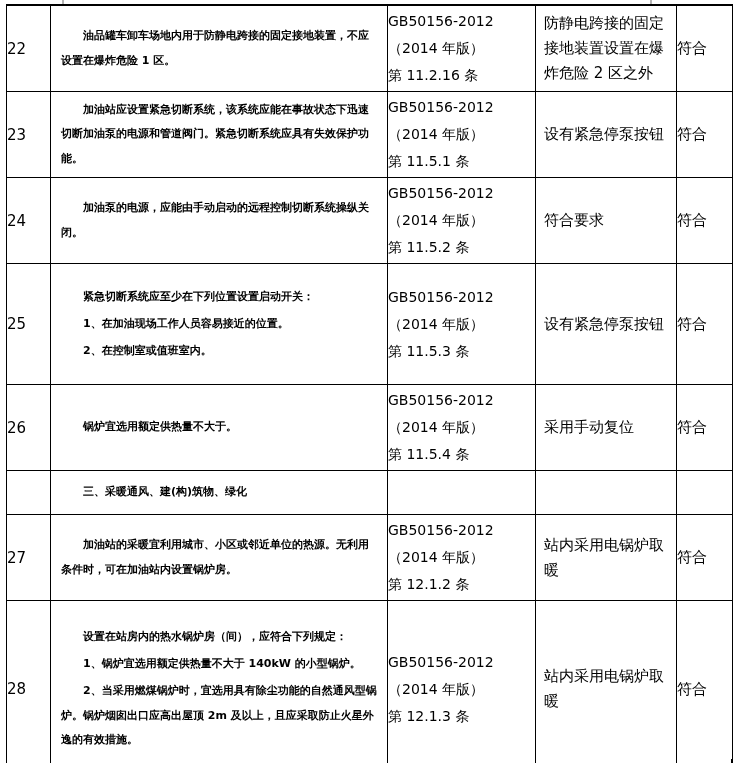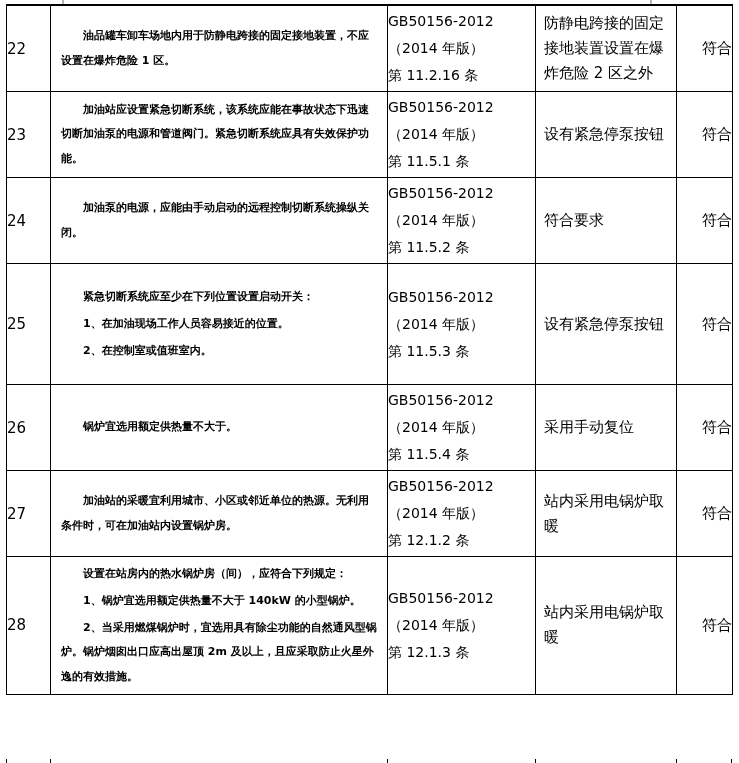--- a/index.html
+++ b/index.html
@@ -41,21 +41,21 @@
   #table-body tr:nth-child(5) > td { height: 81px; }
   #table-body tr:nth-child(6) > td { height: 44px; }
   #table-body tr:nth-child(7) > td { height: 82px; }
   #table-body tr:nth-child(8) > td { height: 177px; }
 
   .c-no    { text-align: left; font-size: 15px; }
   .c-req   { font-size: 11px; line-height: 24.5px; padding: 2px 10px; font-weight: bold; }
   .c-req p { text-indent: 2em; margin: 2.5px 0; }
   .c-basis { font-size: 14px; line-height: 27px; padding: 2px 0; }
   .c-actual{ font-size: 15px; line-height: 25px; padding: 2px 5px 2px 8px; }
-  .c-concl { text-align: right; font-size: 15px; }
+  .c-concl { text-align: left; font-size: 15px; }
 
   
   .guide-tick { position: absolute; top: 0; width: 2px; height: 4px; background: #b4b4b4; }
   .tick-a { left: 62px; }
   .tick-b { left: 650px; }
 
   
   .stub { position: absolute; top: 759px; width: 1px; height: 4px; background: #000; }
 </style>
 </head>
@@ -165,20 +165,29 @@
             <div>第 11.5.4 条</div>
           </td>
           <td class="c-actual">
             <div>采用手动复位</div>
           </td>
           <td class="c-concl">
             <div>符合</div>
           </td>
         </tr>
         <tr>
+          <td class="c-no"></td>
+          <td class="c-req">
+            <p>三、采暖通风、建(构)筑物、绿化</p>
+          </td>
+          <td class="c-basis"></td>
+          <td class="c-actual"></td>
+          <td class="c-concl"></td>
+        </tr>
+        <tr>
           <td class="c-no">
             <div>27</div>
           </td>
           <td class="c-req">
             <p>加油站的采暖宜利用城市、小区或邻近单位的热源。无利用条件时，可在加油站内设置锅炉房。</p>
           </td>
           <td class="c-basis">
             <div>GB50156-2012</div>
             <div>（2014 年版）</div>
             <div>第 12.1.2 条</div>

